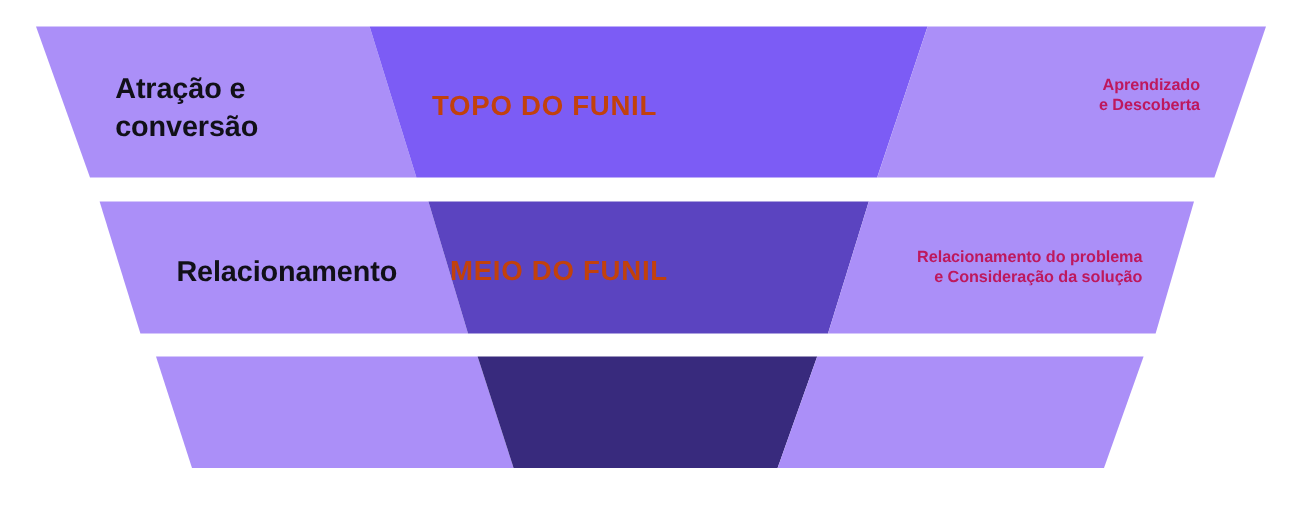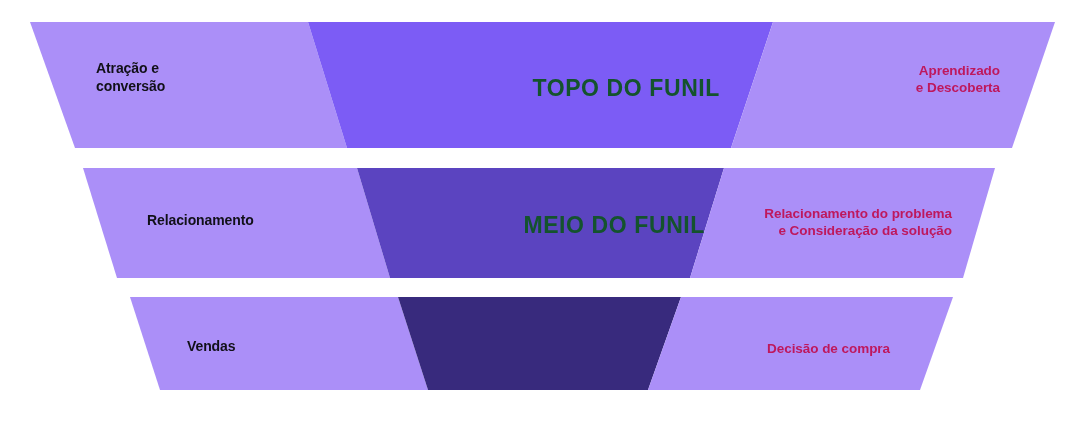--- a/index.html
+++ b/index.html
@@ -37,30 +37,30 @@
   .lbl {
     position: absolute;
     pointer-events: auto;
     white-space: pre-line;
     line-height: 1.28;
   }
   
   .stage-label {
     color: #111018;
     font-weight: bold;
-    font-size: 14px;
+    font-size: 24px;
     letter-spacing: -0.1px;
   }
   
   .center-label {
-    color: #14532d;
+    color: #c2410c;
     font-weight: bold;
     font-size: 23px;
     letter-spacing: 0.6px;
-    text-align: right;
+    text-align: left;
     text-transform: uppercase;
   }
   
   .journey-label {
     color: #be185d;
     font-weight: bold;
     font-size: 13.5px;
     text-align: right;
     letter-spacing: -0.05px;
   }
@@ -104,19 +104,17 @@
     <div class="lbl journey-label" style="left:790px; top:62px; width:210px;">Aprendizado
 e Descoberta</div>
 
     <div class="lbl stage-label" style="left:147px; top:212px; width:230px;">Relacionamento</div>
 
     <div class="lbl center-label" style="left:375px; top:211px; width:330px;">MEIO DO FUNIL</div>
 
     <div class="lbl journey-label" style="left:712px; top:205px; width:240px;">Relacionamento do problema
 e Consideração da solução</div>
 
-    <div class="lbl stage-label" style="left:187px; top:338px; width:200px;">Vendas</div>
 
 
-    <div class="lbl journey-label" style="left:700px; top:340px; width:190px;">Decisão de compra</div>
 
   </div>
 </div>
 
 </body></html>

